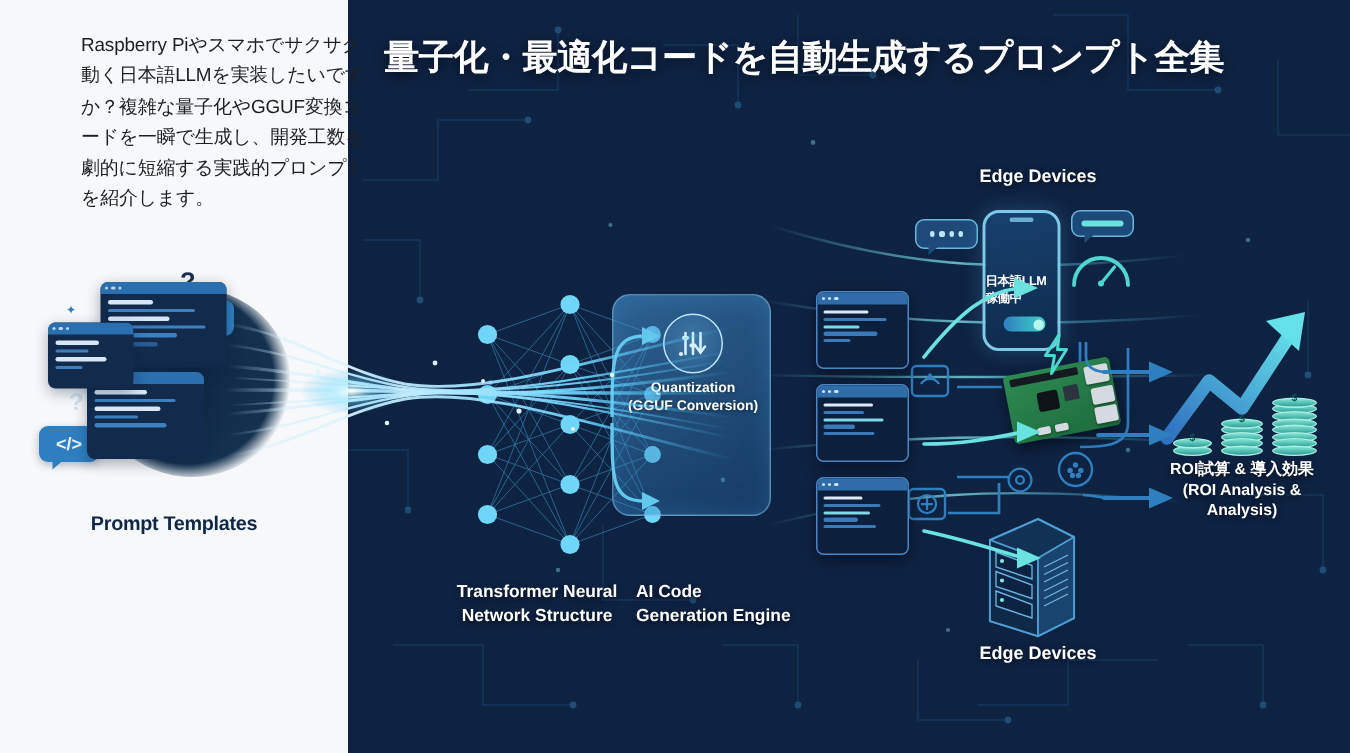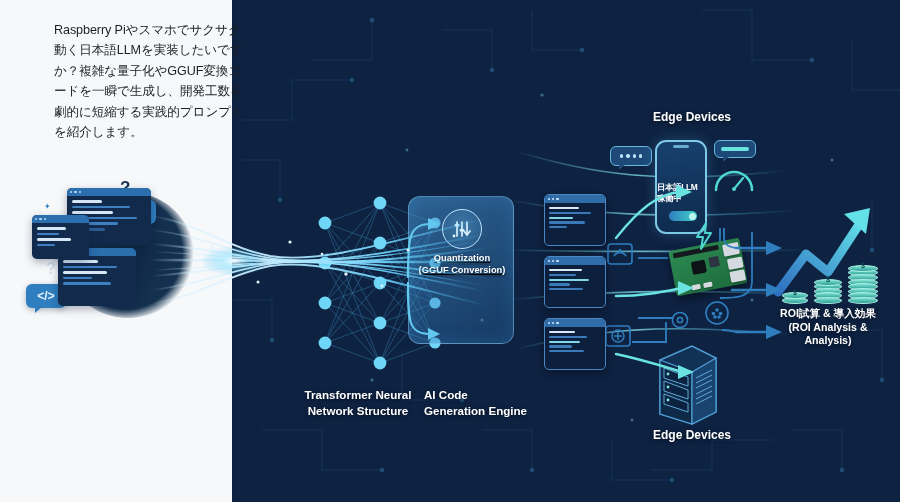--- a/index.html
+++ b/index.html
@@ -246,20 +246,21 @@
       <g stroke="url(#beam)" fill="none" stroke-width="1.6" opacity=".8">
         <path d="M280 150 C 360 175, 430 185, 560 170"></path>
         <path d="M275 200 C 360 215, 440 220, 570 210"></path>
         <path d="M272 250 C 370 252, 450 252, 580 250"></path>
         <path d="M275 300 C 360 292, 440 288, 570 295"></path>
         <path d="M280 350 C 360 330, 430 322, 560 335"></path>
       </g>
     </svg>
 
     <div class="title" style="left:24px;top:22px;width:620px;">
+      <div>量子化・最適化コードを自動生成するプロンプト全集</div>
     </div>
 
     <svg class="nn" viewBox="0 0 190 205" style="left:68px;">
       <g stroke="#49b7e8" stroke-width="0.55" opacity="0.55" fill="none">
         <path d="M25 38 L80 18 M25 38 L80 58 M25 38 L80 98 M25 38 L80 138 M25 38 L80 178"></path>
         <path d="M25 78 L80 18 M25 78 L80 58 M25 78 L80 98 M25 78 L80 138 M25 78 L80 178"></path>
         <path d="M25 118 L80 18 M25 118 L80 58 M25 118 L80 98 M25 118 L80 138 M25 118 L80 178"></path>
         <path d="M25 158 L80 18 M25 158 L80 58 M25 158 L80 98 M25 158 L80 138 M25 158 L80 178"></path>
         <path d="M80 18 L135 38 M80 18 L135 78 M80 18 L135 118 M80 18 L135 158"></path>
         <path d="M80 58 L135 38 M80 58 L135 78 M80 58 L135 118 M80 58 L135 158"></path>
@@ -289,21 +290,21 @@
         <path d="M8 78 C 8 40, 8 24, 30 24"></path>
         <path d="M8 82 C 8 120, 8 134, 30 134"></path>
       </g>
       <g fill="#63c8ee">
         <path d="M28 18 L40 24 L28 30 Z"></path>
         <path d="M28 128 L40 134 L28 140 Z"></path>
       </g>
     </svg>
 
     <div class="engine" style="left:176px;">
-      <div class="engbox" style="top:12px;text-decoration:underline;">
+      <div class="engbox" style="top:12px;">
         <div class="iconring">
           <svg width="22" height="22" viewBox="0 0 22 22">
             <g stroke="#d6f2ff" stroke-width="1.7" fill="none" stroke-linecap="round">
               <path d="M6 4 V18"></path>
                 <path d="M11 4 V18"></path>
                 <path d="M16 4 V16"></path>
               <path d="M13 13 L16 17 L19 13"></path>
             </g>
             <g fill="#d6f2ff">
               <rect x="3.6" y="6" width="4.8" height="2.6" rx="1.2"></rect>
@@ -616,20 +617,21 @@
 
       <span class="qmark" style="left:102px;top:8px;">?</span>
       <span class="qmark" style="left:128px;top:54px;font-size:15px;">?</span>
       <span class="qmark" style="left:28px;top:90px;color:#d3e2f0;font-size:16px;">?</span>
       <span class="qmark" style="left:104px;top:112px;color:#d3e2f0;font-size:13px;">?</span>
       <span class="sparkle" style="left:26px;top:32px;">✦</span>
       <span class="sparkle" style="left:16px;top:44px;font-size:5px;">✦</span>
     </div>
 
     <div class="promptlabel">
+      <div>Prompt Templates</div>
     </div>
   </div>
 
   <svg class="streams" viewBox="0 0 340 140">
     <defs>
       <linearGradient id="sg" x1="0" y1="0" x2="1" y2="0">
         <stop offset="0%" stop-color="#bfeaff" stop-opacity="0"></stop>
         <stop offset="22%" stop-color="#dff5ff" stop-opacity=".95"></stop>
         <stop offset="70%" stop-color="#6fd6ff" stop-opacity=".9"></stop>
         <stop offset="100%" stop-color="#3fb6ee" stop-opacity="0"></stop>

